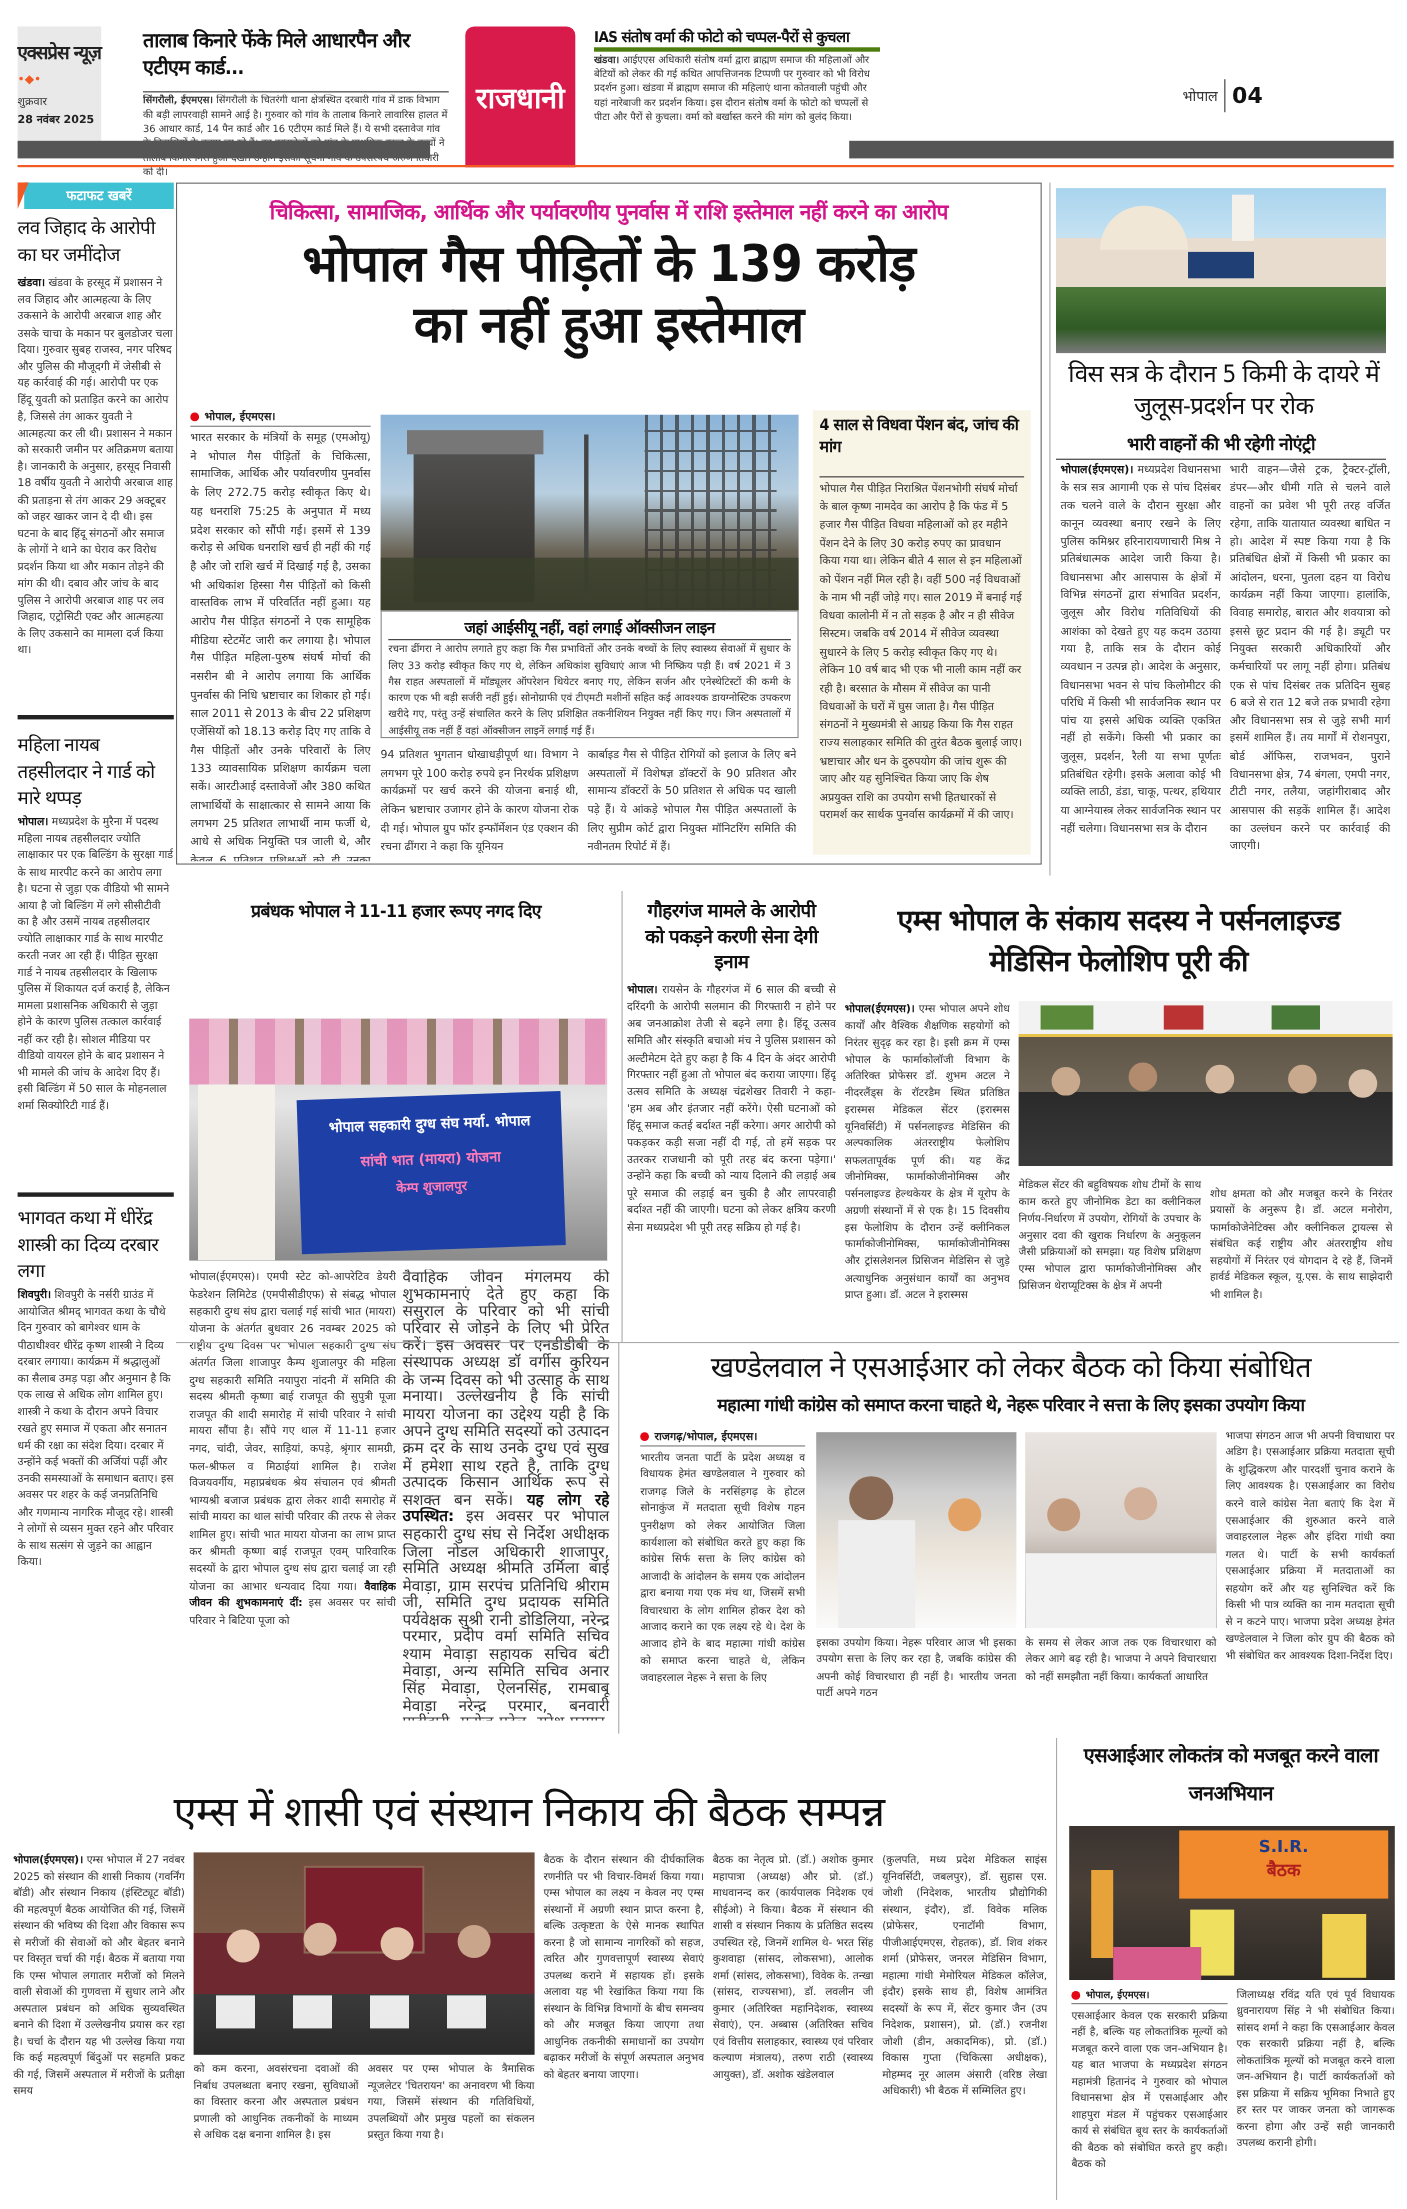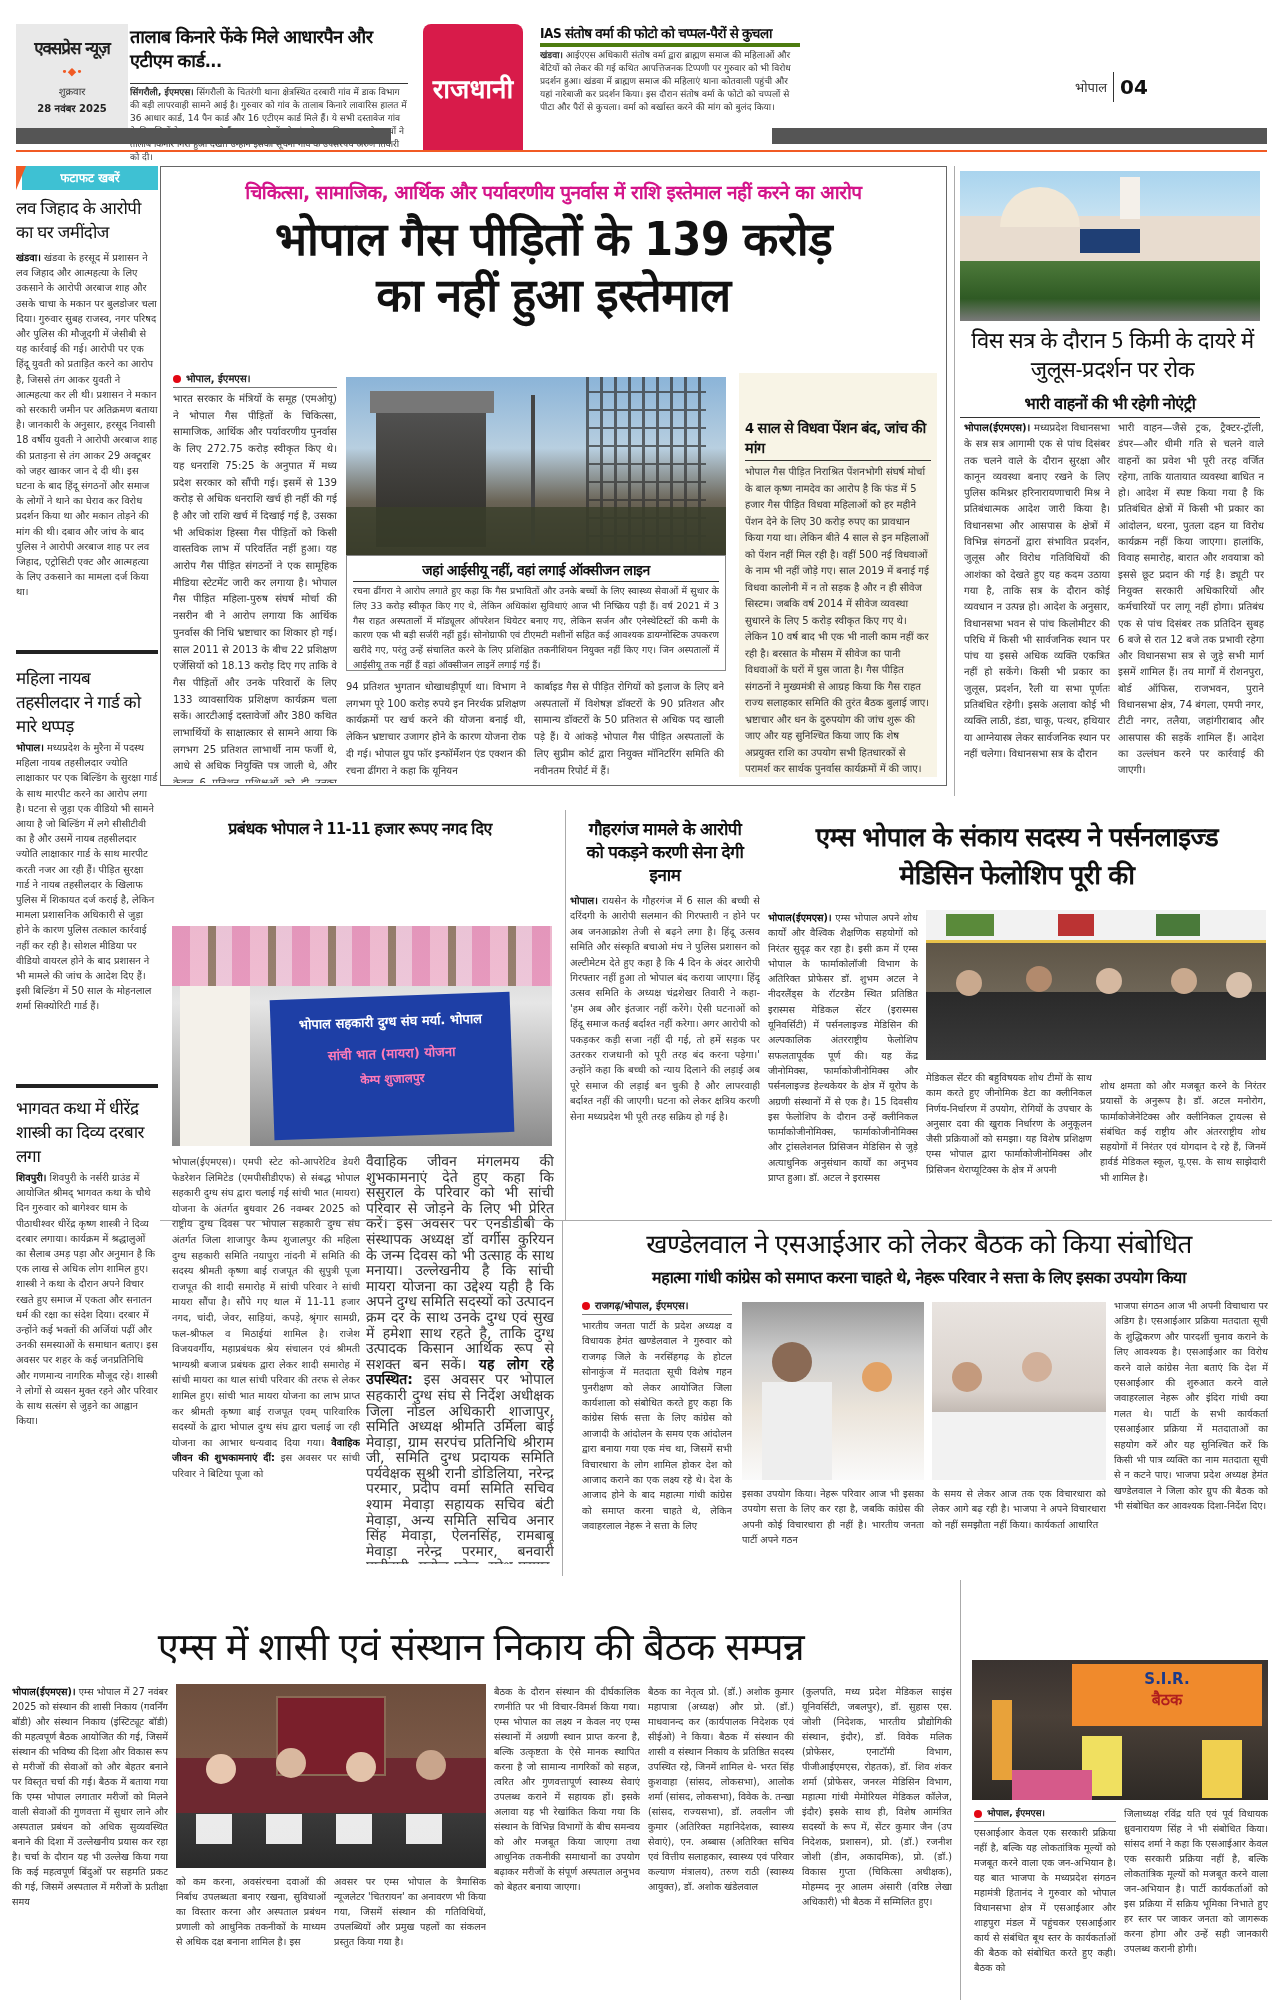--- a/index.html
+++ b/index.html
@@ -10,21 +10,21 @@
 .hd{font-family:"DejaVu Sans Condensed","DejaVu Sans",sans-serif;font-weight:bold;color:#111;letter-spacing:-0.5px;}
 .rule{position:absolute;background:#222;}
 .photo{position:absolute;overflow:hidden;}
 .dateline{font-size:10px;font-weight:bold;color:#222;border-bottom:1px solid #777;padding-bottom:2px;}
 .dateline .dot{display:inline-block;width:8px;height:8px;border-radius:50%;background:#e30613;margin-right:5px;vertical-align:middle;}
 </style>
 </head>
 <body>
 
 <div class="abs" style="left:0;top:0;width:1279px;height:158px;">
-  <div class="abs" style="left:16px;top:24px;width:112px;height:104px;background:#e9e9e9;text-align:center;">
+  <div class="abs" style="left:16px;top:24px;width:76px;height:104px;background:#e9e9e9;">
     <div style="font-weight:bold;font-size:17px;margin-top:12px;color:#222;letter-spacing:-1px;">एक्सप्रेस न्यूज़</div>
     <div style="color:#f15a24;font-size:11px;margin-top:6px;">•◆•</div>
     <div style="font-size:10px;margin-top:6px;color:#333;">शुक्रवार</div>
     <div style="font-size:10px;font-weight:bold;margin-top:3px;color:#222;">28 नवंबर 2025</div>
   </div>
 
   <div class="abs" style="left:130px;top:24px;width:278px;">
     <div class="hd" style="font-size:18px;border-bottom:1px solid #333;padding-bottom:11px;">तालाब किनारे फेंके मिले आधारपैन और एटीएम कार्ड...</div>
     <div style="font-size:9px;line-height:13px;color:#333;margin-top:2px;height:76px;overflow:hidden;">
       <b>सिंगरौली, ईएमएस।</b>
@@ -110,21 +110,21 @@
   </div>
 
   <div class="abs" style="left:185px;top:512px;width:180px;">
     <div class="body-text" style="font-size:10px;line-height:16.7px;height:100px;">94 प्रतिशत भुगतान धोखाधड़ीपूर्ण था। विभाग ने लगभग पूरे 100 करोड़ रुपये इन निरर्थक प्रशिक्षण कार्यक्रमों पर खर्च करने की योजना बनाई थी, लेकिन भ्रष्टाचार उजागर होने के कारण योजना रोक दी गई। भोपाल ग्रुप फॉर इन्फॉर्मेशन एंड एक्शन की रचना ढींगरा ने कहा कि यूनियन</div>
   </div>
   <div class="abs" style="left:373px;top:512px;width:190px;">
     <div class="body-text" style="font-size:10px;line-height:16.7px;height:100px;">कार्बाइड गैस से पीड़ित रोगियों को इलाज के लिए बने अस्पतालों में विशेषज्ञ डॉक्टरों के 90 प्रतिशत और सामान्य डॉक्टरों के 50 प्रतिशत से अधिक पद खाली पड़े हैं। ये आंकड़े भोपाल गैस पीड़ित अस्पतालों के लिए सुप्रीम कोर्ट द्वारा नियुक्त मॉनिटरिंग समिति की नवीनतम रिपोर्ट में हैं।</div>
   </div>
 
   <div class="abs" style="left:578px;top:206px;width:198px;height:404px;background:#f8f4e6;padding:4px 6px;">
-    <div class="hd" style="font-size:14.5px;line-height:20px;border-bottom:1px solid #333;padding-bottom:2px;margin-top:41px;">4 साल से विधवा पेंशन बंद, जांच की मांग</div>
+    <div class="hd" style="font-size:14.5px;line-height:20px;border-bottom:1px solid #333;padding-bottom:16px;">4 साल से विधवा पेंशन बंद, जांच की मांग</div>
     <div class="body-text" style="font-size:10px;line-height:16.5px;height:356px;margin-top:3px;text-align:left;">भोपाल गैस पीड़ित निराश्रित पेंशनभोगी संघर्ष मोर्चा के बाल कृष्ण नामदेव का आरोप है कि फंड में 5 हजार गैस पीड़ित विधवा महिलाओं को हर महीने पेंशन देने के लिए 30 करोड़ रुपए का प्रावधान किया गया था। लेकिन बीते 4 साल से इन महिलाओं को पेंशन नहीं मिल रही है। वहीं 500 नई विधवाओं के नाम भी नहीं जोड़े गए। साल 2019 में बनाई गई विधवा कालोनी में न तो सड़क है और न ही सीवेज सिस्टम। जबकि वर्ष 2014 में सीवेज व्यवस्था सुधारने के लिए 5 करोड़ स्वीकृत किए गए थे। लेकिन 10 वर्ष बाद भी एक भी नाली काम नहीं कर रही है। बरसात के मौसम में सीवेज का पानी विधवाओं के घरों में घुस जाता है। गैस पीड़ित संगठनों ने मुख्यमंत्री से आग्रह किया कि गैस राहत राज्य सलाहकार समिति की तुरंत बैठक बुलाई जाए। भ्रष्टाचार और धन के दुरुपयोग की जांच शुरू की जाए और यह सुनिश्चित किया जाए कि शेष अप्रयुक्त राशि का उपयोग सभी हितधारकों से परामर्श कर सार्थक पुनर्वास कार्यक्रमों में की जाए।</div>
   </div>
 </div>
 
 <div class="abs" style="left:960px;top:166px;width:310px;height:640px;">
   <div class="photo" style="left:0;top:5px;width:300px;height:150px;background:linear-gradient(180deg,#a9d4ee 0%,#c6e2f2 30%,#e8dccf 30%,#e8dccf 60%,#4d7a3a 60%,#2f5a24 85%,#7a7a7a 100%);">
     <div class="abs" style="left:40px;top:16px;width:80px;height:40px;border-radius:40px 40px 0 0;background:#f1e7d6;"></div>
     <div class="abs" style="left:160px;top:6px;width:20px;height:42px;background:#f4f0ea;"></div>
     <div class="abs" style="left:120px;top:58px;width:60px;height:24px;background:#1f3f75;"></div>
   </div>
@@ -260,20 +260,21 @@
   </div>
   <div class="abs" style="left:648px;top:104px;width:146px;">
     <div class="body-text" style="font-size:9.6px;line-height:15px;height:312px;">बैठक का नेतृत्व प्रो. (डॉ.) अशोक कुमार महापात्रा (अध्यक्ष) और प्रो. (डॉ.) माधवानन्द कर (कार्यपालक निदेशक एवं सीईओ) ने किया। बैठक में संस्थान की शासी व संस्थान निकाय के प्रतिष्ठित सदस्य उपस्थित रहे, जिनमें शामिल थे- भरत सिंह कुशवाहा (सांसद, लोकसभा), आलोक शर्मा (सांसद, लोकसभा), विवेक के. तन्खा (सांसद, राज्यसभा), डॉ. लवलीन जी कुमार (अतिरिक्त महानिदेशक, स्वास्थ्य सेवाएं), एन. अब्बास (अतिरिक्त सचिव एवं वित्तीय सलाहकार, स्वास्थ्य एवं परिवार कल्याण मंत्रालय), तरुण राठी (स्वास्थ्य आयुक्त), डॉ. अशोक खंडेलवाल</div>
   </div>
   <div class="abs" style="left:802px;top:104px;width:150px;">
     <div class="body-text" style="font-size:9.6px;line-height:15px;height:312px;">(कुलपति, मध्य प्रदेश मेडिकल साइंस यूनिवर्सिटी, जबलपुर), डॉ. सुहास एस. जोशी (निदेशक, भारतीय प्रौद्योगिकी संस्थान, इंदौर), डॉ. विवेक मलिक (प्रोफेसर, एनाटॉमी विभाग, पीजीआईएमएस, रोहतक), डॉ. शिव शंकर शर्मा (प्रोफेसर, जनरल मेडिसिन विभाग, महात्मा गांधी मेमोरियल मेडिकल कॉलेज, इंदौर) इसके साथ ही, विशेष आमंत्रित सदस्यों के रूप में, सेंटर कुमार जैन (उप निदेशक, प्रशासन), प्रो. (डॉ.) रजनीश जोशी (डीन, अकादमिक), प्रो. (डॉ.) विकास गुप्ता (चिकित्सा अधीक्षक), मोहम्मद नूर आलम अंसारी (वरिष्ठ लेखा अधिकारी) भी बैठक में सम्मिलित हुए।</div>
   </div>
 </div>
 
 <div class="abs" style="left:966px;top:1580px;width:306px;height:428px;">
+  <div class="hd" style="font-size:18px;line-height:34px;text-align:center;padding:0 8px;">एसआईआर लोकतंत्र को मजबूत करने वाला जनअभियान</div>
   <div class="photo" style="left:6px;top:80px;width:296px;height:140px;background:linear-gradient(180deg,#3a3330 0%,#4a4038 40%,#2e2a26 100%);">
     <div class="abs" style="left:100px;top:4px;width:190px;height:62px;background:#f08a2c;text-align:center;">
       <div style="color:#1b3a8a;font-weight:bold;font-size:15px;margin-top:6px;">S.I.R.</div>
       <div style="color:#b01e1e;font-weight:bold;font-size:16px;">बैठक</div>
     </div>
     <div class="abs" style="left:20px;top:40px;width:20px;height:80px;background:#e8a23a;"></div>
     <div class="abs" style="left:110px;top:76px;width:40px;height:60px;background:#f0e060;"></div>
     <div class="abs" style="left:230px;top:80px;width:40px;height:58px;background:#f0d050;"></div>
     <div class="abs" style="left:40px;top:110px;width:80px;height:30px;background:#d65a8a;"></div>
   </div>

